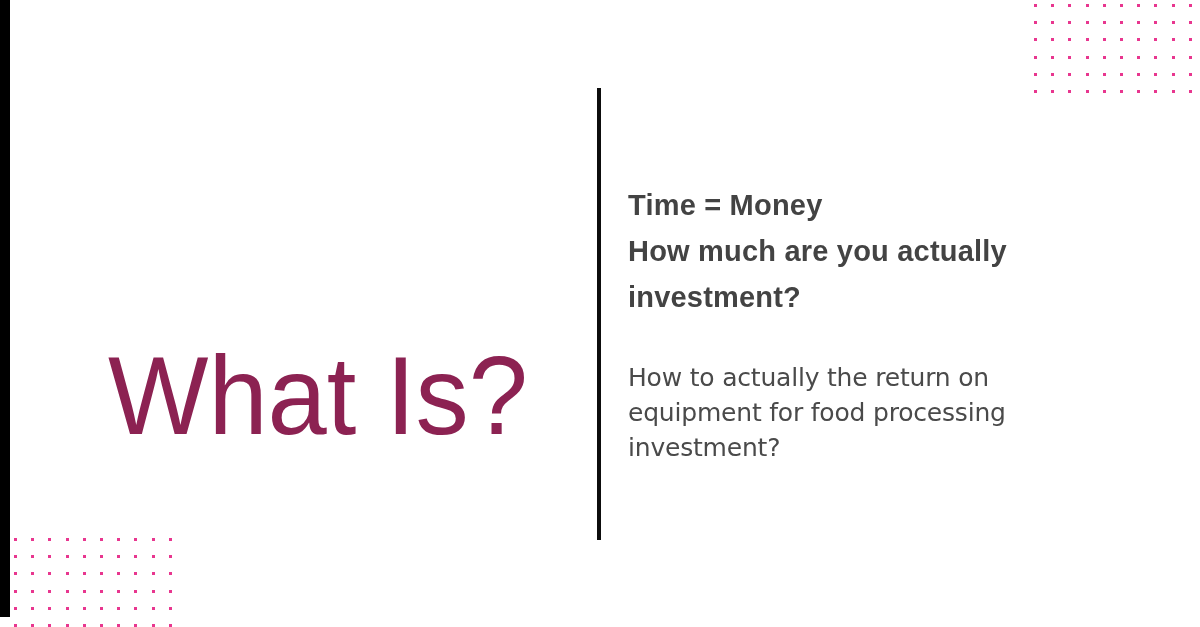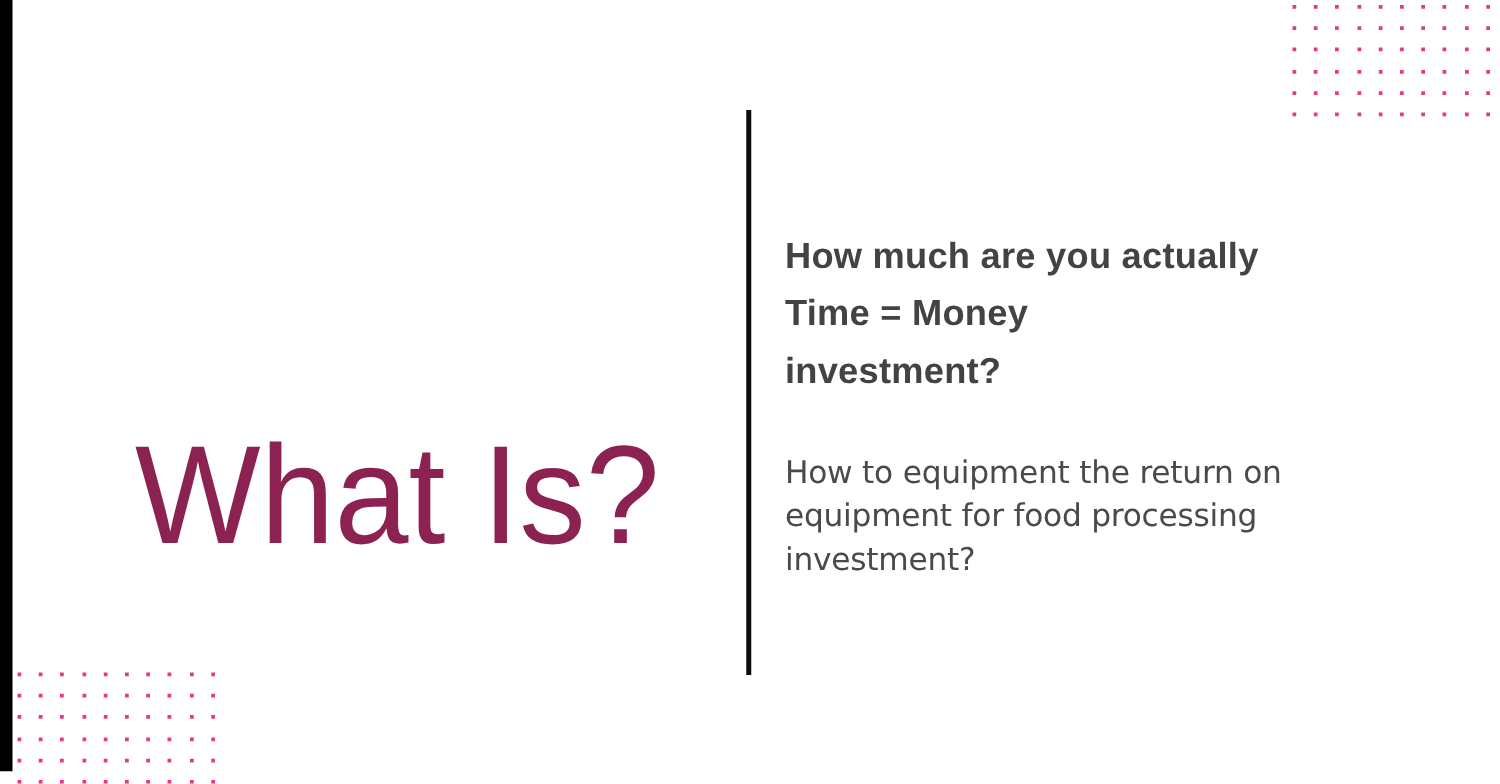--- a/index.html
+++ b/index.html
@@ -316,24 +316,24 @@
     </div>
 
   <div class="divider"></div>
 
   <div class="logo-block">
     <div class="whatis">What Is?</div>
   </div>
 
   <div class="right-panel">
     <div class="lead">
+      <span class="line">Time = Money</span>
       <span class="line">How much are you actually</span>
-      <span class="line">Time = Money</span>
       <span class="line">investment?</span>
     </div>
     <div class="body-copy">
-      <span class="line">How to equipment the return on</span>
+      <span class="line">How to actually the return on</span>
       <span class="line">equipment for food processing</span>
       <span class="line">investment?</span>
     </div>
   </div>
 
 </div>
 
 </body></html>

